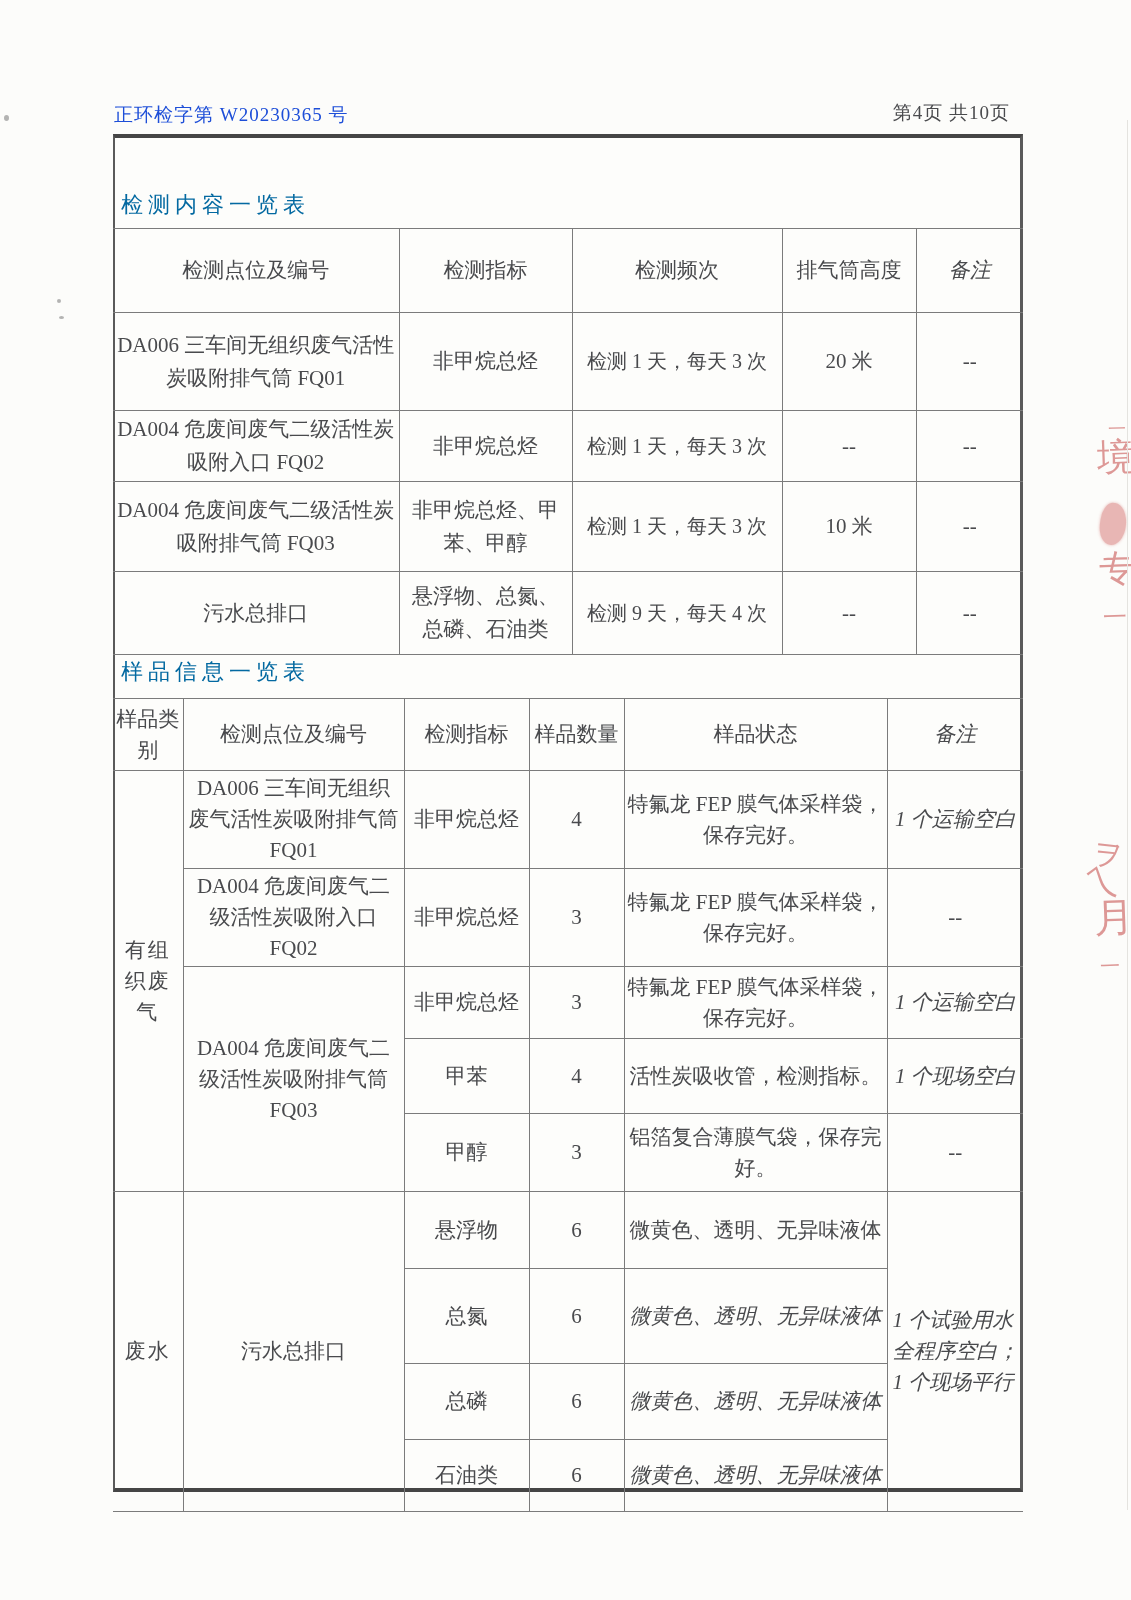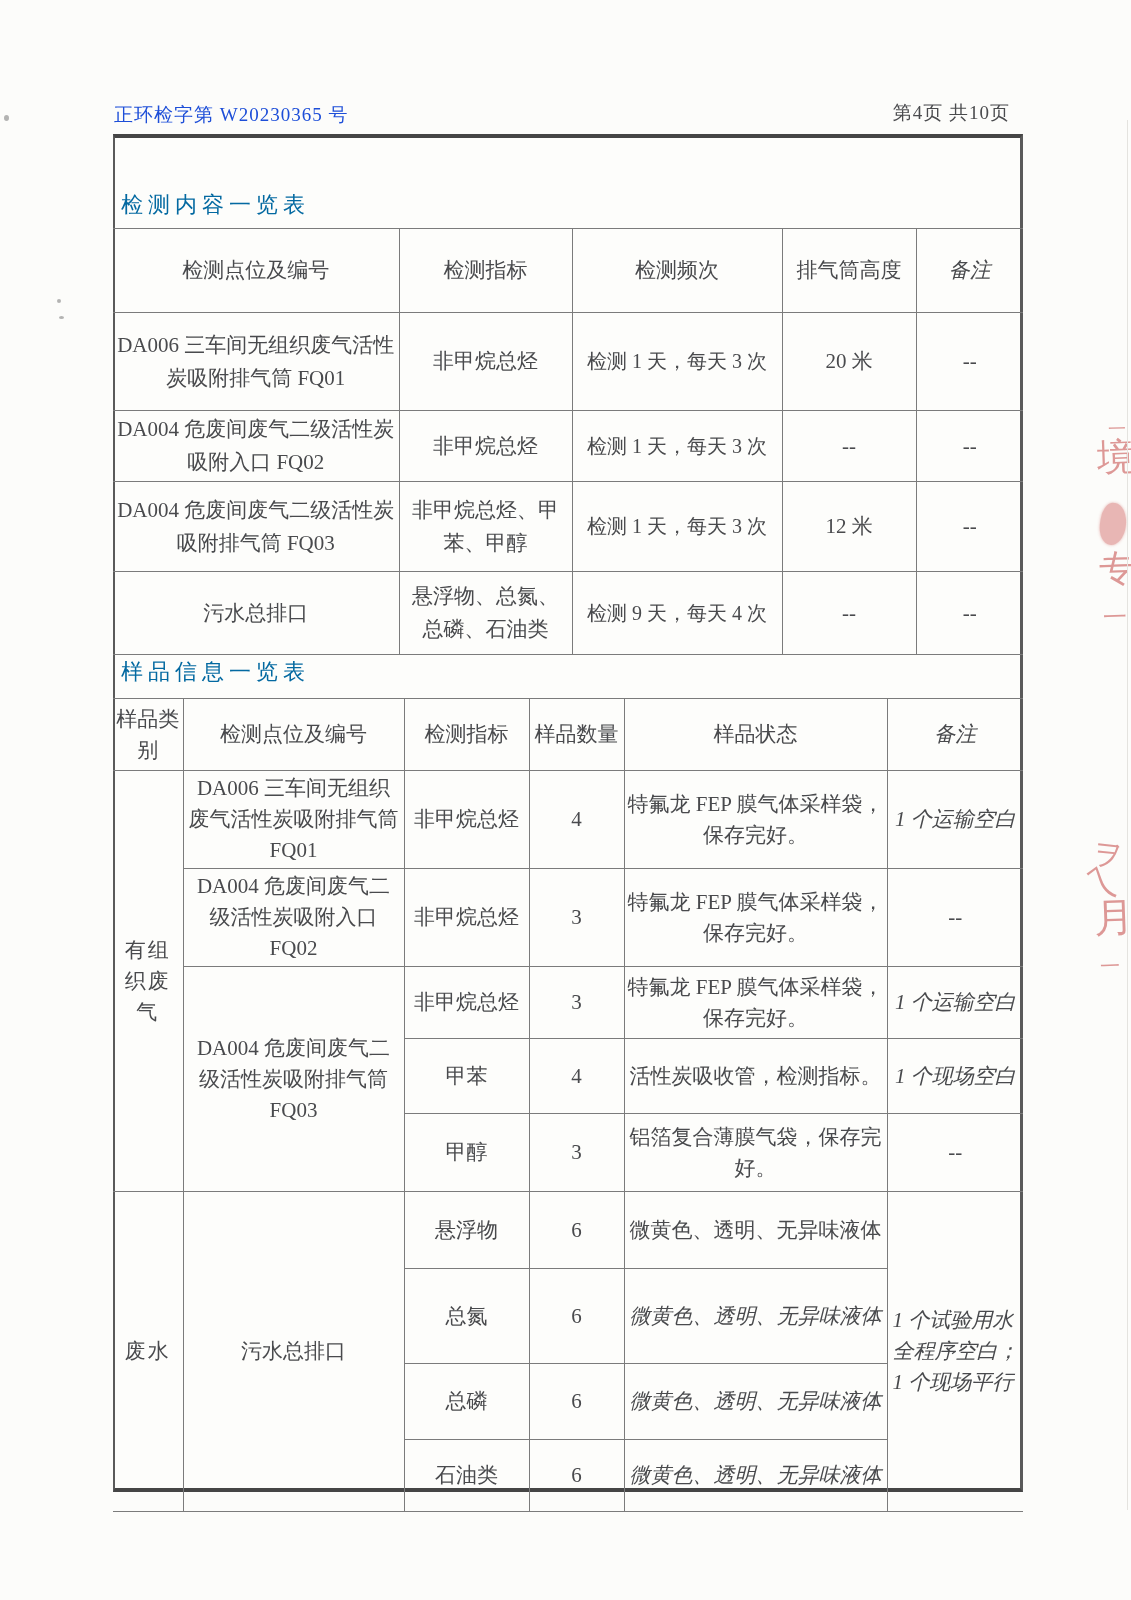--- a/index.html
+++ b/index.html
@@ -124,21 +124,21 @@
       <td>DA004 危废间废气二级活性炭吸附入口 FQ02</td>
       <td>非甲烷总烃</td>
       <td class="nw">检测 1 天，每天 3 次</td>
       <td>--</td>
       <td>--</td>
     </tr>
     <tr style="height:90px">
       <td>DA004 危废间废气二级活性炭吸附排气筒 FQ03</td>
       <td>非甲烷总烃、甲苯、甲醇</td>
       <td class="nw">检测 1 天，每天 3 次</td>
-      <td>12 米</td>
+      <td>10 米</td>
       <td>--</td>
     </tr>
     <tr style="height:83px">
       <td>污水总排口</td>
       <td>悬浮物、总氮、总磷、石油类</td>
       <td class="nw">检测 9 天，每天 4 次</td>
       <td>--</td>
       <td>--</td>
     </tr>
   </tbody>

